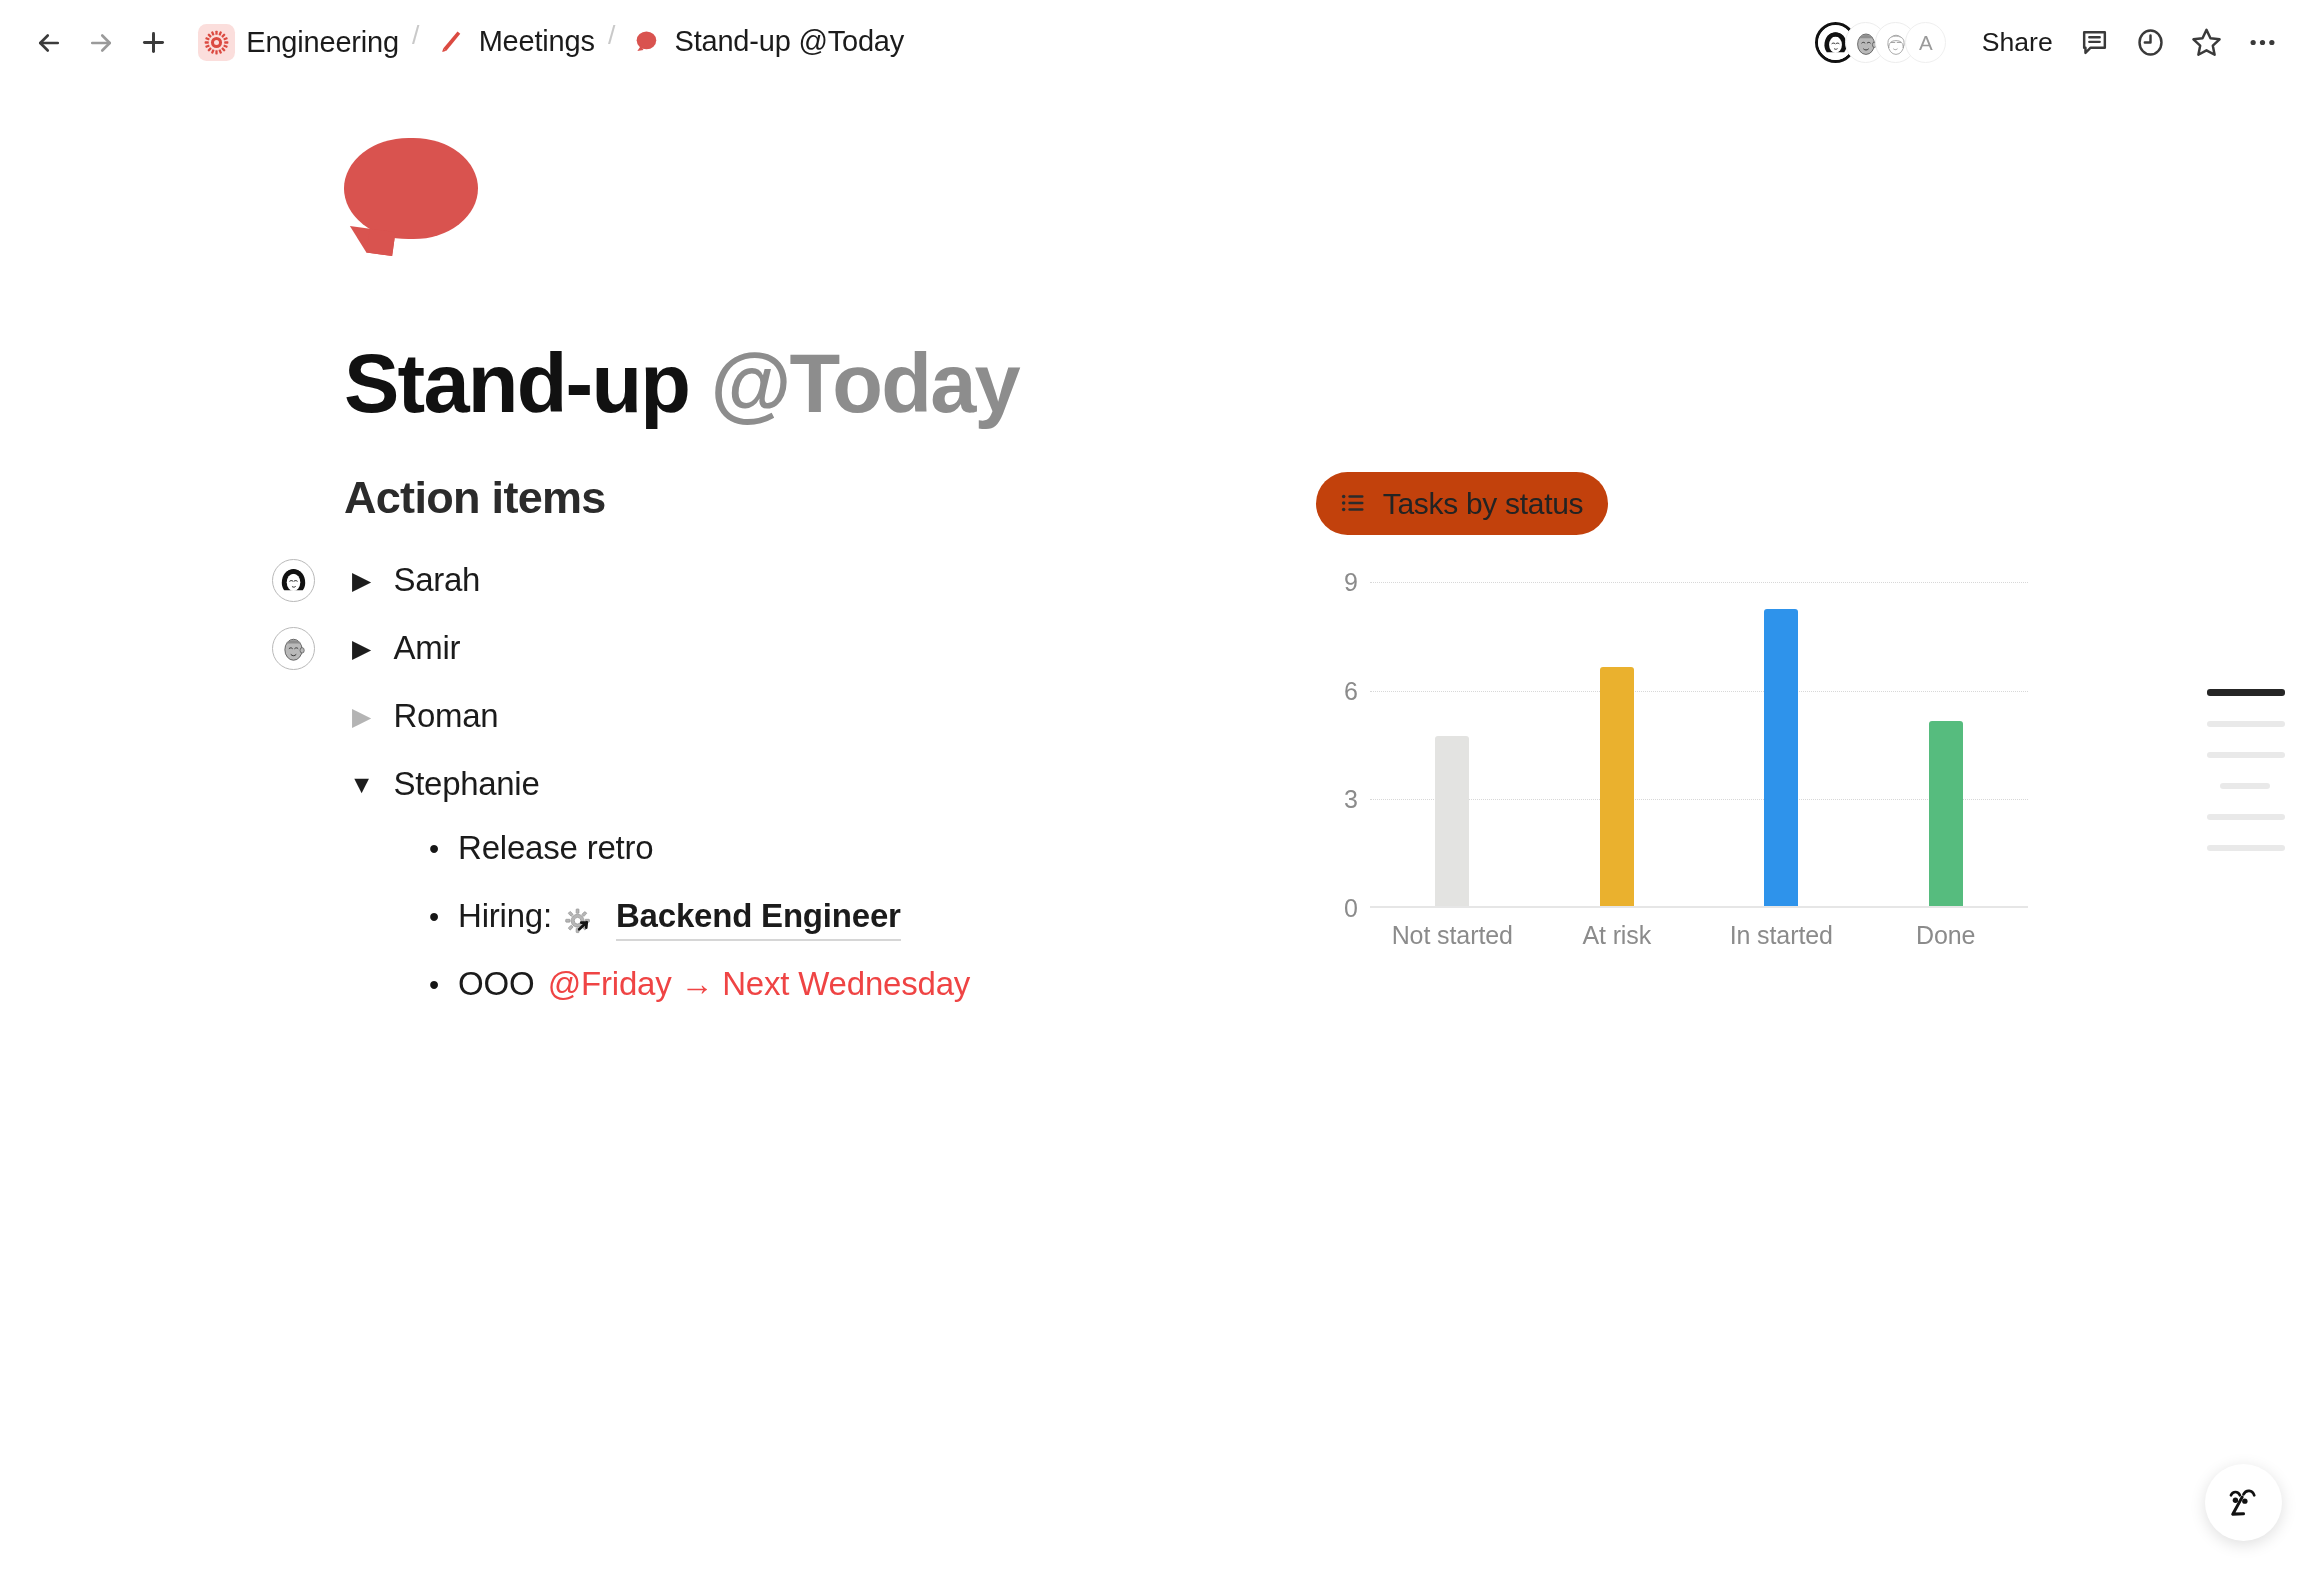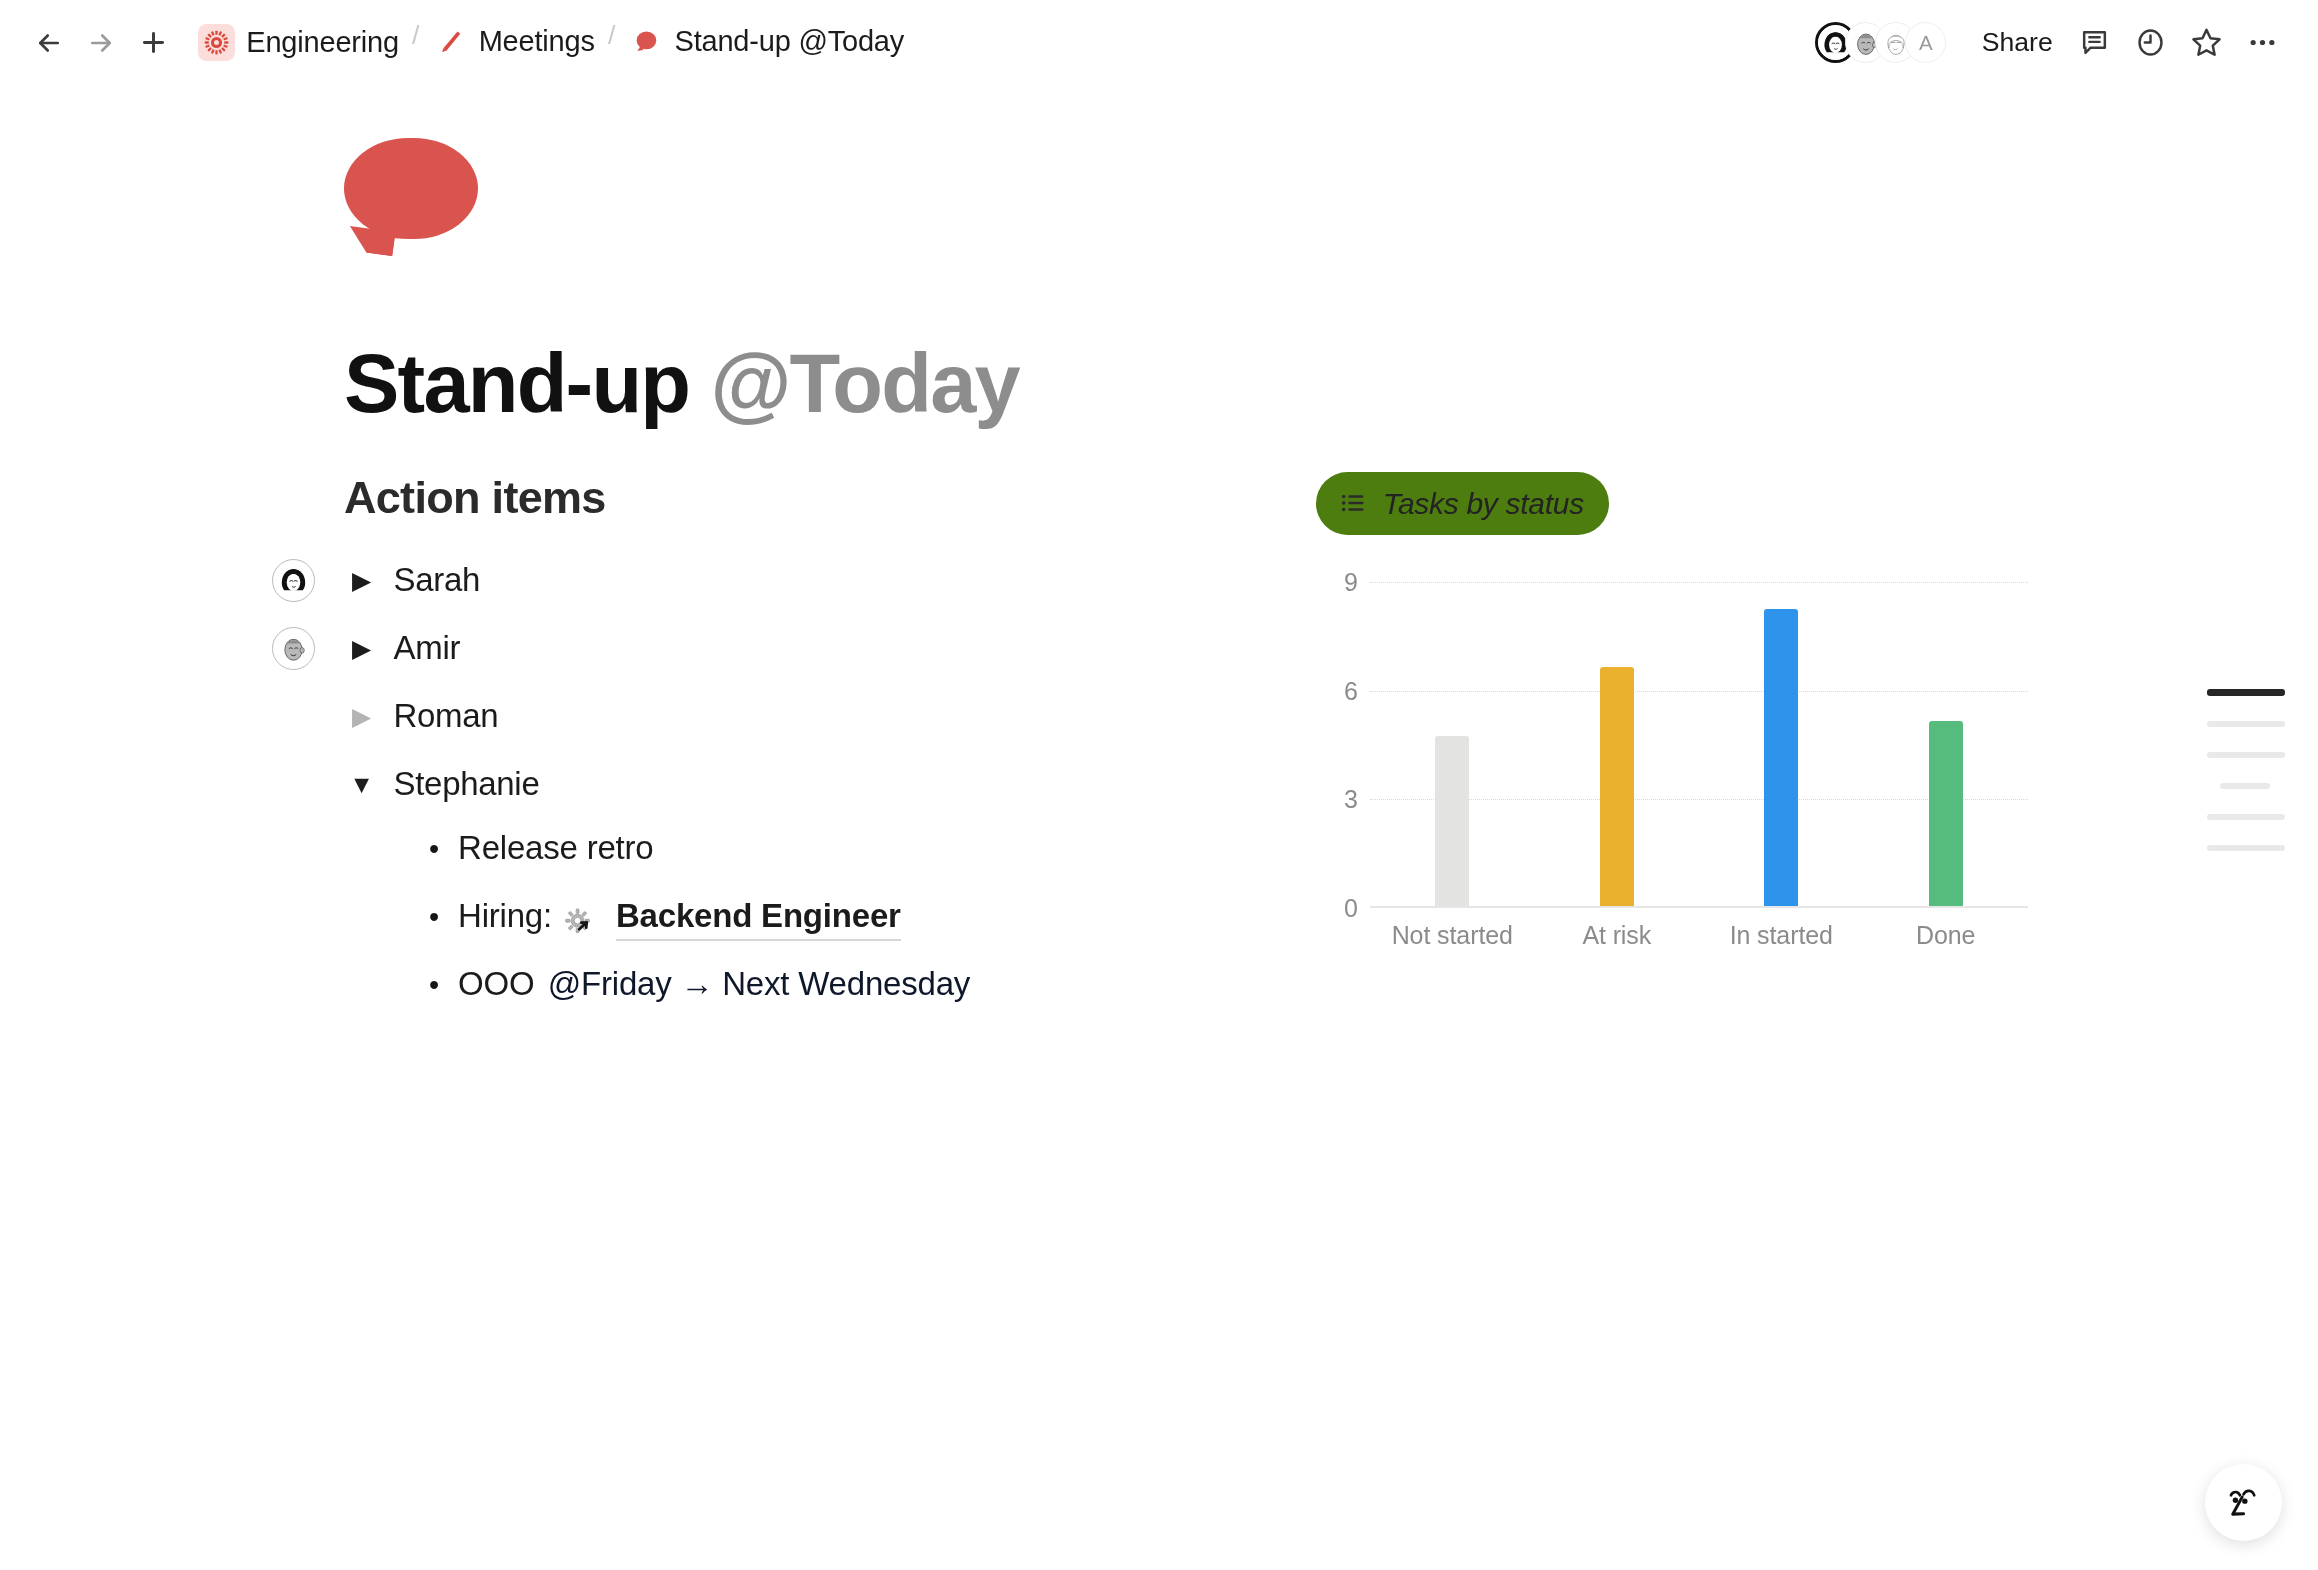--- a/index.html
+++ b/index.html
@@ -230,21 +230,21 @@
   }
   .bullet-text {
     font-size: 33px;
     color: #1b1b1b;
     letter-spacing: -0.2px;
     white-space: nowrap;
     display: flex;
     align-items: baseline;
     cursor: text;
   }
-  .muted { color: #0f172a; }
+  .muted { color: #ef4444; }
   .link-chip {
     display: inline-flex;
     align-items: baseline;
     gap: 21px;
     margin-left: 12px;
     cursor: pointer;
     justify-content: space-between;
   }
   .link-text {
     font-weight: 700;
@@ -252,25 +252,24 @@
     border-bottom: 2.4px solid #d6d6d6;
     padding-bottom: 3.6px;
   }
   .gear-wrap { position: relative; width: 31px; height: 31px; align-self: center; transform: translateY(4.8px); }
 
   
   .chip {
     display: inline-flex;
     align-items: center;
     gap: 15.7px;
-    background: #4d7c0f;
+    background: #c2410c;
     border-radius: 603px;
     padding: 14.5px 25px 14.5px 23px;
     cursor: pointer;
-    font-style: italic;
   }
   .chip-label {
     font-size: 30px;
     color: #232323;
     letter-spacing: -0.3px;
     white-space: nowrap;
   }
 
   .chart {
     margin-top: 47px;

